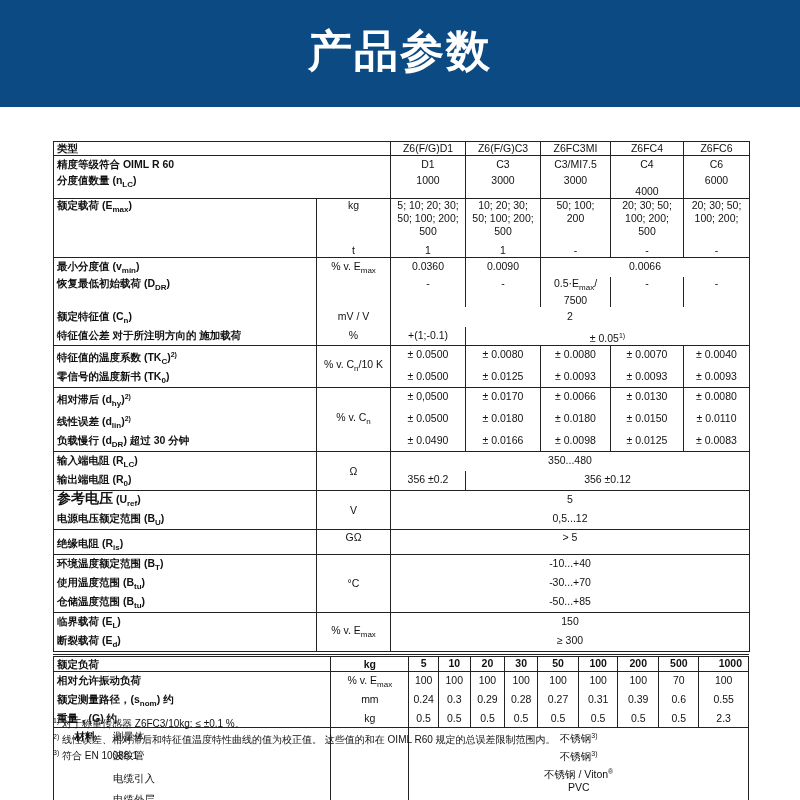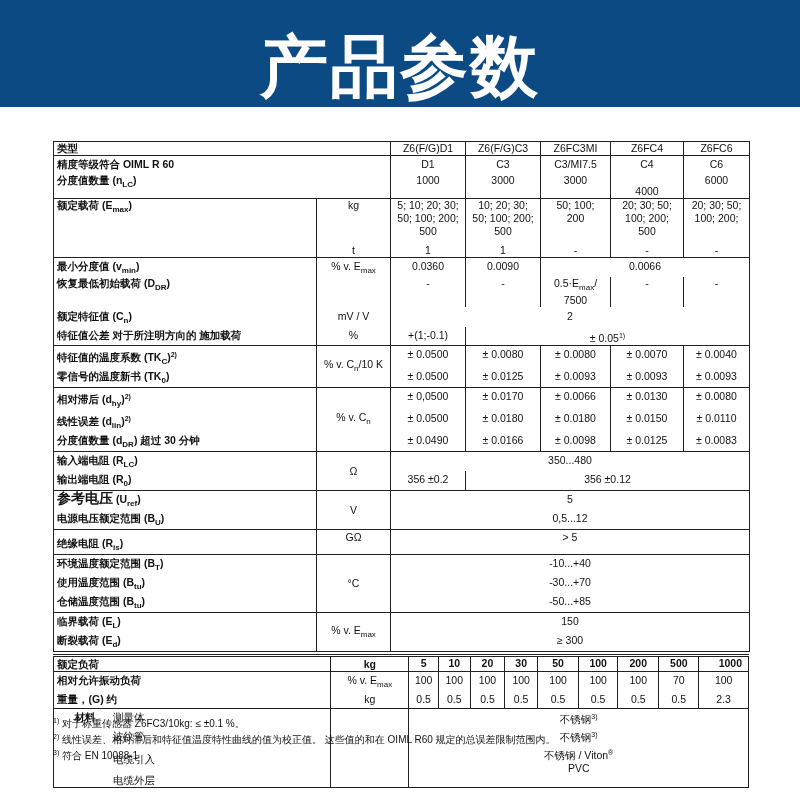--- a/index.html
+++ b/index.html
@@ -1,19 +1,19 @@
 <!DOCTYPE html>
 <html><head>
 <meta charset="utf-8">
 <style>
   * { box-sizing: border-box; margin: 0; padding: 0; }
   html, body { width: 800px; height: 800px; background: #ffffff; overflow: hidden; }
   body { font-family: "Liberation Sans", "DejaVu Sans", sans-serif; color: #111; position: relative; }
   .banner { position: absolute; left: 0; top: 0; width: 800px; height: 107px; background: #0b4a82; }
-  .banner-title { position: absolute; left: 0; top: 22px; width: 800px; text-align: center; color: #ffffff; font-size: 68px; font-weight: bold; letter-spacing: 2px; font-family: "DejaVu Sans", sans-serif; }
+  .banner-title { position: absolute; left: 0; top: 22px; width: 800px; text-align: center; color: #ffffff; font-size: 44px; font-weight: bold; letter-spacing: 2px; font-family: "DejaVu Sans", sans-serif; }
   .sheet { position: absolute; left: 53px; top: 141px; width: 696px; }
   table { border-collapse: collapse; width: 696px; table-layout: fixed; font-size: 10.5px; }
   td { border: 1px solid #222; padding: 0 2px; vertical-align: top; line-height: 13px; }
   td.c { text-align: center; }
   td.lbl { font-weight: bold; padding-left: 3px; }
   .nb { border-top: none !important; border-bottom: none !important; }
   .nbb { border-bottom: none !important; }
   .nbt { border-top: none !important; }
   .nl { border-left: none !important; }
   .nr { border-right: none !important; }
@@ -171,21 +171,21 @@
     </tr>
     <tr>
       <td class="lbl nb" style="padding-top:2px"><span>线性误差 (d</span><sub>lin</sub><span>)</span><sup>2)</sup></td>
       <td class="c nb" style="padding-top:2px">± 0.0500</td>
       <td class="c nb" style="padding-top:2px">± 0.0180</td>
       <td class="c nb" style="padding-top:2px">± 0.0180</td>
       <td class="c nb" style="padding-top:2px">± 0.0150</td>
       <td class="c nb" style="padding-top:2px">± 0.0110</td>
     </tr>
     <tr>
-      <td class="lbl nbt" style="padding-top:2px;height:17px"><span>分度值数量 (d</span><sub>DR</sub><span>) 超过 30 分钟</span></td>
+      <td class="lbl nbt" style="padding-top:2px;height:17px"><span>负载慢行 (d</span><sub>DR</sub><span>) 超过 30 分钟</span></td>
       <td class="c nbt" style="padding-top:2px">± 0.0490</td>
       <td class="c nbt" style="padding-top:2px">± 0.0166</td>
       <td class="c nbt" style="padding-top:2px">± 0.0098</td>
       <td class="c nbt" style="padding-top:2px">± 0.0125</td>
       <td class="c nbt" style="padding-top:2px">± 0.0083</td>
     </tr>
 
     <tr>
       <td class="lbl nbb" style="padding-top:2px"><span>输入端电阻 (R</span><sub>LC</sub><span>)</span></td>
       <td class="c" rowspan="2" style="vertical-align:middle">Ω</td>
@@ -274,20 +274,33 @@
       <td class="c nbb" style="padding-top:2px">100</td>
       <td class="c nbb" style="padding-top:2px">100</td>
       <td class="c nbb" style="padding-top:2px">100</td>
       <td class="c nbb" style="padding-top:2px">100</td>
       <td class="c nbb" style="padding-top:2px">100</td>
       <td class="c nbb" style="padding-top:2px">100</td>
       <td class="c nbb" style="padding-top:2px">70</td>
       <td class="c nbb" style="padding-top:2px">100</td>
     </tr>
     <tr>
+      <td class="lbl nb" style="padding-top:2px"><span>额定测量路径，(s</span><sub>nom</sub><span>) 约</span></td>
+      <td class="c nb" style="padding-top:2px">mm</td>
+      <td class="c nb" style="padding-top:2px">0.24</td>
+      <td class="c nb" style="padding-top:2px">0.3</td>
+      <td class="c nb" style="padding-top:2px">0.29</td>
+      <td class="c nb" style="padding-top:2px">0.28</td>
+      <td class="c nb" style="padding-top:2px">0.27</td>
+      <td class="c nb" style="padding-top:2px">0.31</td>
+      <td class="c nb" style="padding-top:2px">0.39</td>
+      <td class="c nb" style="padding-top:2px">0.6</td>
+      <td class="c nb" style="padding-top:2px">0.55</td>
+    </tr>
+    <tr>
       <td class="lbl nbt" style="padding-top:2px;height:17px">重量，(G) 约</td>
       <td class="c nbt" style="padding-top:2px">kg</td>
       <td class="c nbt" style="padding-top:2px">0.5</td>
       <td class="c nbt" style="padding-top:2px">0.5</td>
       <td class="c nbt" style="padding-top:2px">0.5</td>
       <td class="c nbt" style="padding-top:2px">0.5</td>
       <td class="c nbt" style="padding-top:2px">0.5</td>
       <td class="c nbt" style="padding-top:2px">0.5</td>
       <td class="c nbt" style="padding-top:2px">0.5</td>
       <td class="c nbt" style="padding-top:2px">0.5</td>

